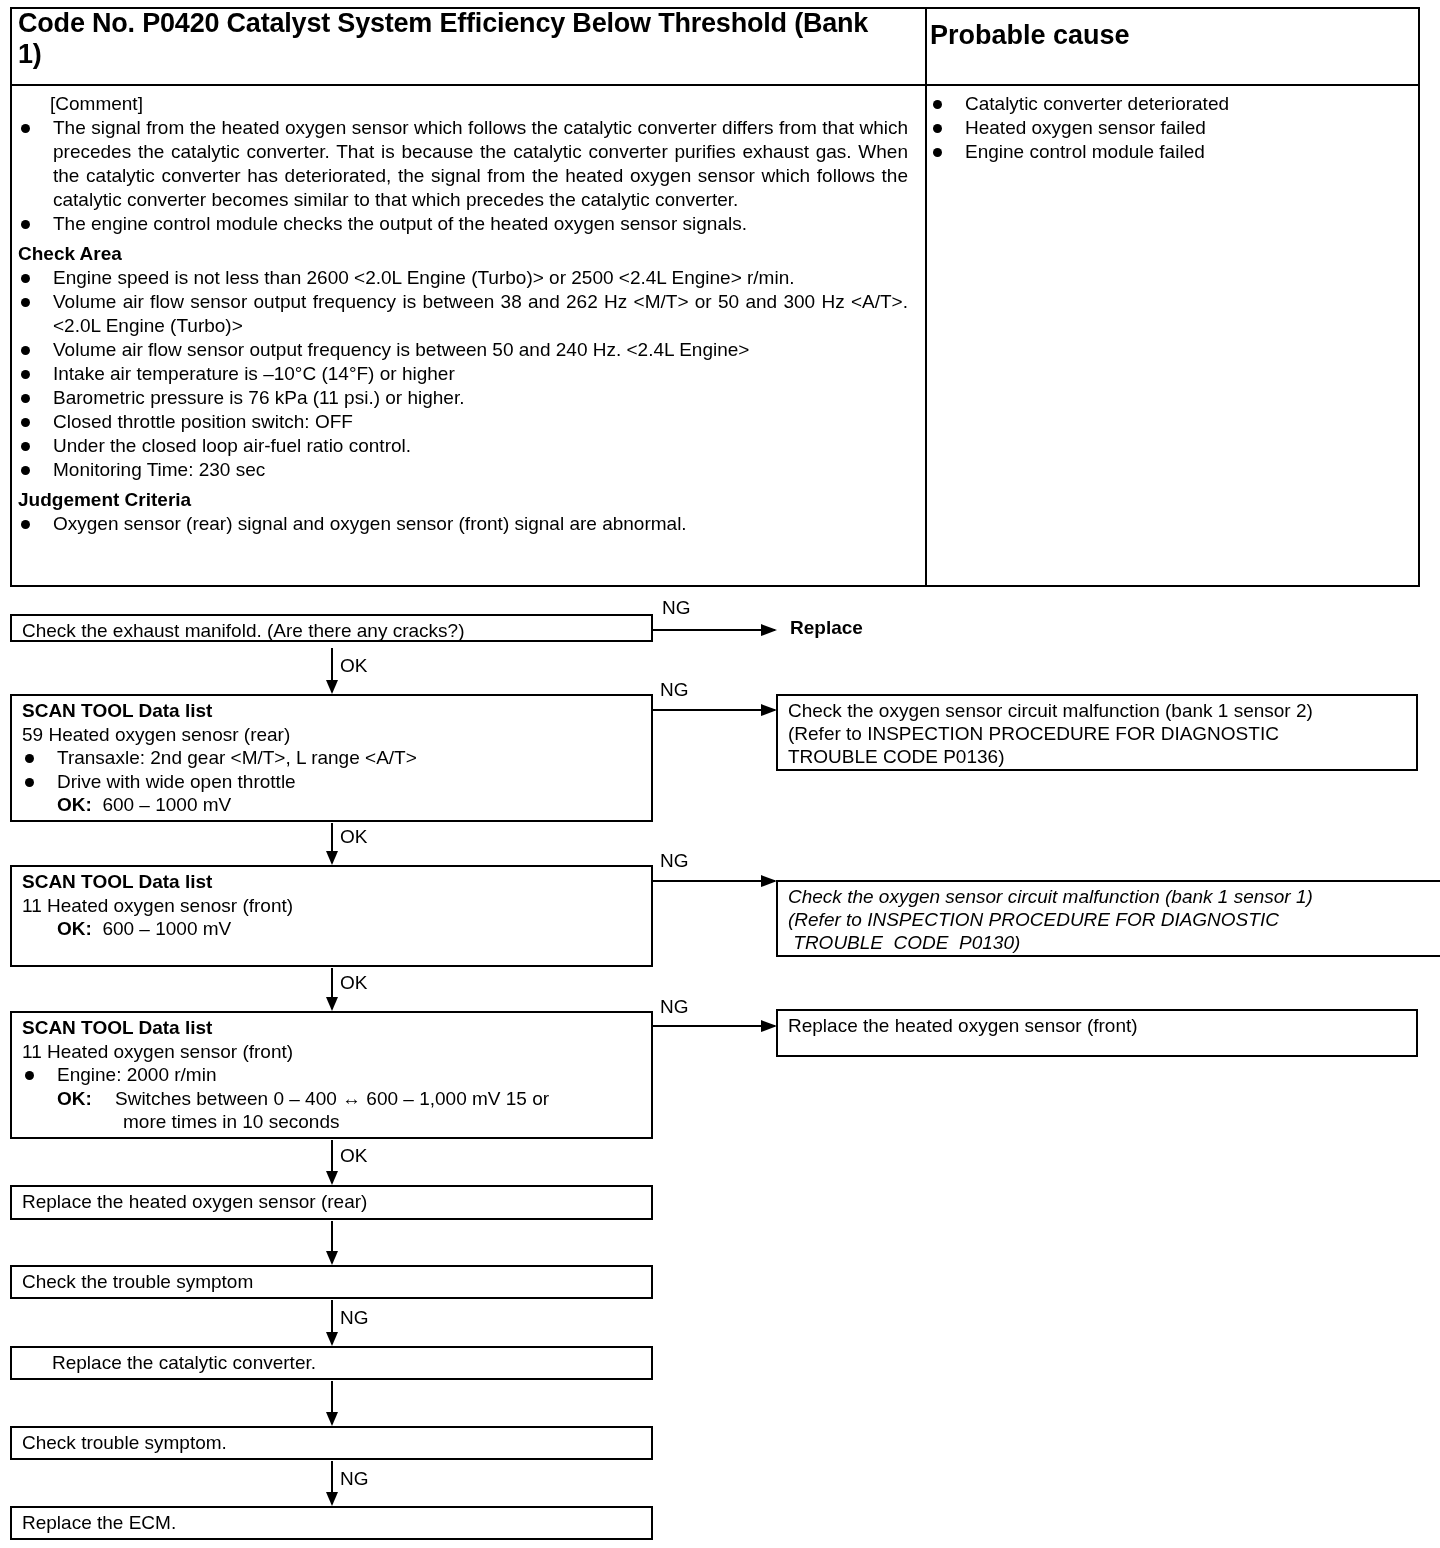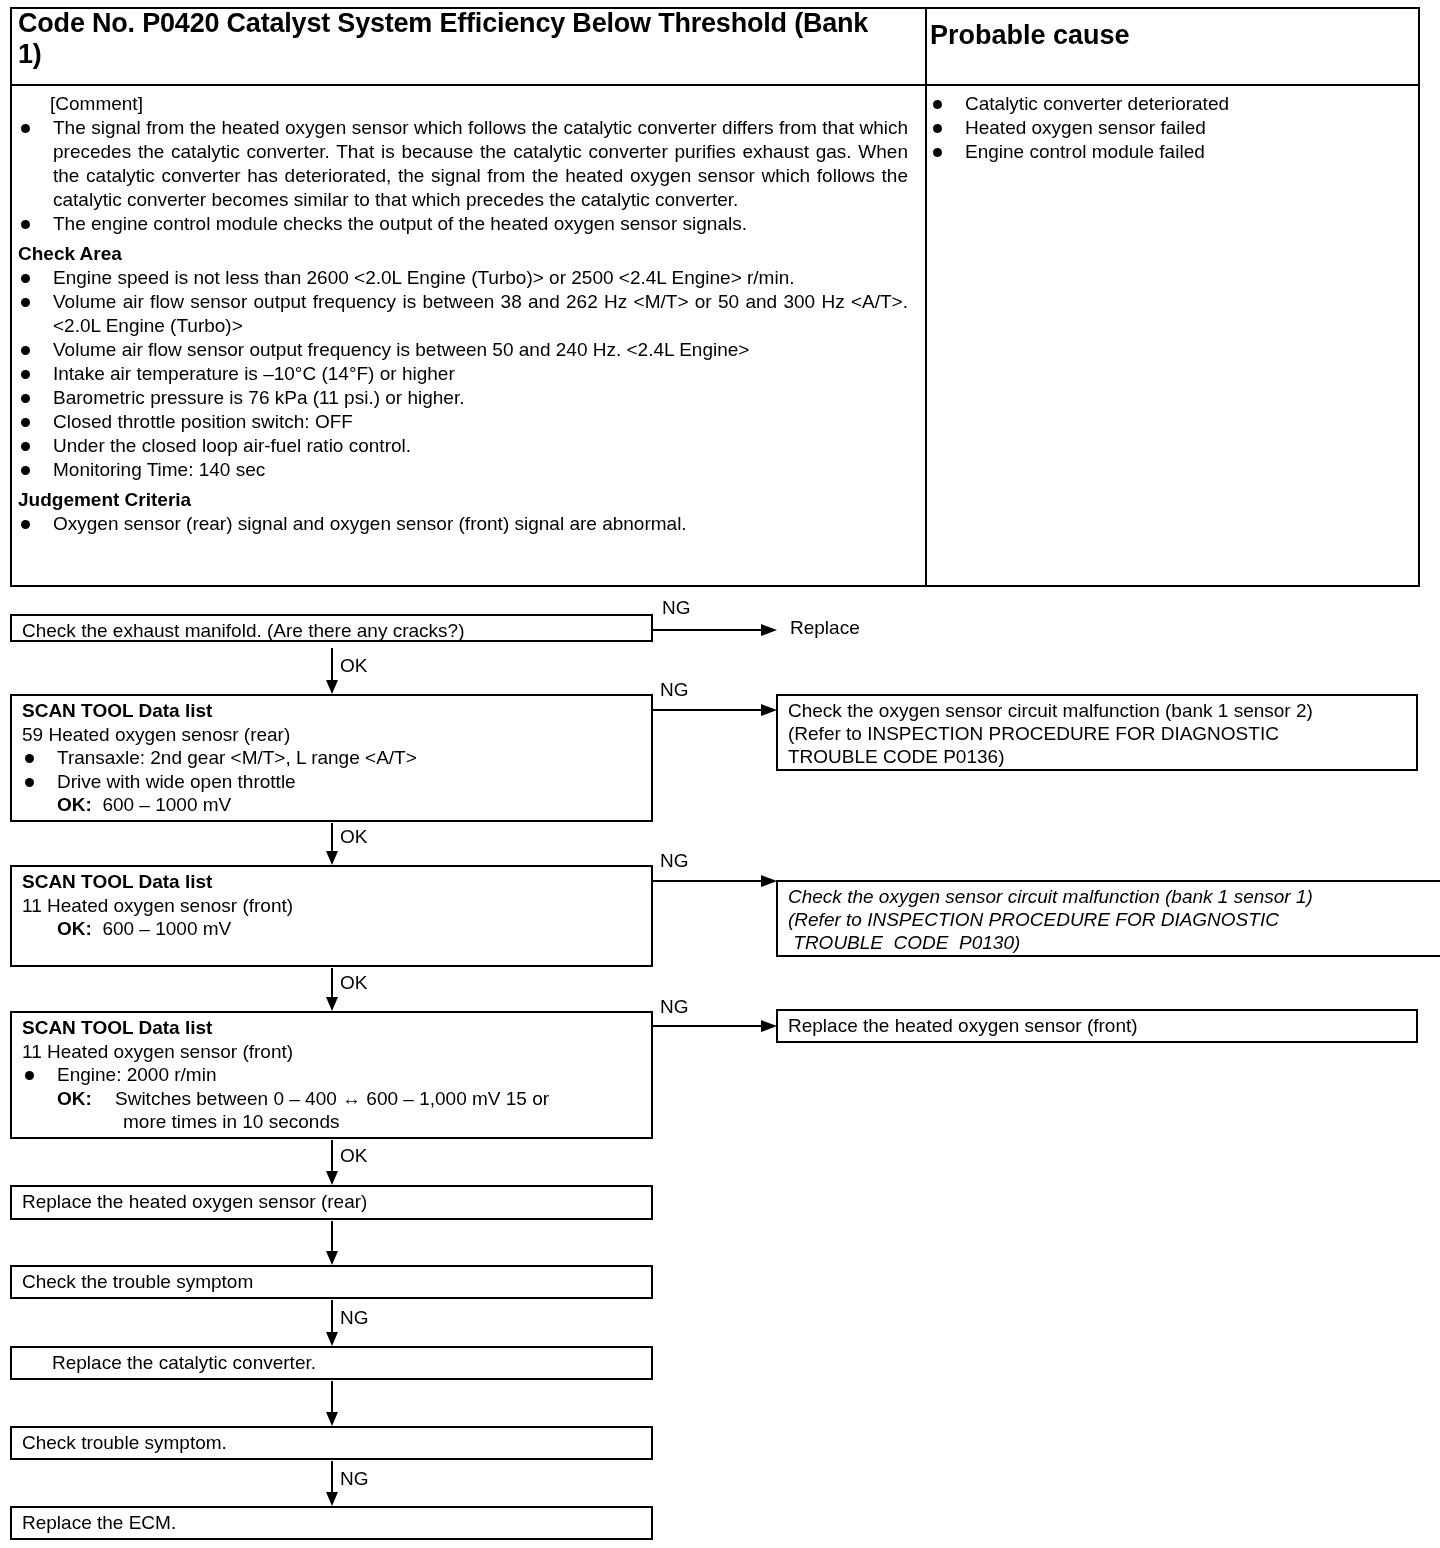--- a/index.html
+++ b/index.html
@@ -52,42 +52,42 @@
   </ul>
   <span class="hd">Check Area</span>
   <ul class="bul">
     <li>Engine speed is not less than 2600 &lt;2.0L Engine (Turbo)&gt; or 2500 &lt;2.4L Engine&gt; r/min.</li>
     <li>Volume air flow sensor output frequency is between 38 and 262 Hz &lt;M/T&gt; or 50 and 300 Hz &lt;A/T&gt;. &lt;2.0L Engine (Turbo)&gt;</li>
     <li>Volume air flow sensor output frequency is between 50 and 240 Hz. &lt;2.4L Engine&gt;</li>
     <li>Intake air temperature is –10°C (14°F) or higher</li>
     <li>Barometric pressure is 76 kPa (11 psi.) or higher.</li>
     <li>Closed throttle position switch: OFF</li>
     <li>Under the closed loop air-fuel ratio control.</li>
-    <li>Monitoring Time: 140 sec</li>
+    <li>Monitoring Time: 230 sec</li>
   </ul>
   <span class="hd">Judgement Criteria</span>
   <ul class="bul">
     <li>Oxygen sensor (rear) signal and oxygen sensor (front) signal are abnormal.</li>
   </ul>
 </div>
 
 <div class="pc-list body-text">
   <ul class="bul">
     <li>Catalytic converter deteriorated</li>
     <li>Heated oxygen sensor failed</li>
     <li>Engine control module failed</li>
   </ul>
 </div>
 
 <div class="box" style="left:10px;top:614px;width:643px;height:28px;">
   <span>Check the exhaust manifold. (Are there any cracks?)</span>
 </div>
 <div class="lab" style="left:662px;top:598px;">NG</div>
 <div class="arrow-h" style="left:653px;top:629px;width:122px;"></div>
-<div class="lab" style="left:790px;top:618px;font-weight:normal;">Replace</div>
+<div class="lab" style="left:790px;top:618px;font-weight:bold;">Replace</div>
 
 <div class="arrow-v" style="left:331px;top:648px;height:44px;"></div>
 <div class="lab" style="left:340px;top:656px;">OK</div>
 
 <div class="box" style="left:10px;top:694px;width:643px;height:128px;">
   <div class="b">SCAN TOOL Data list</div>
   <div>59 Heated oxygen senosr (rear)</div>
   <ul class="bul">
     <li>Transaxle: 2nd gear &lt;M/T&gt;, L range &lt;A/T&gt;</li>
     <li>Drive with wide open throttle</li>
@@ -125,21 +125,21 @@
   <div class="b">SCAN TOOL Data list</div>
   <div>11 Heated oxygen sensor (front)</div>
   <ul class="bul">
     <li>Engine: 2000 r/min</li>
   </ul>
   <div class="okline"><span class="b" style="display:inline-block;width:58px;">OK:</span><span>Switches between 0 – 400 ↔ 600 – 1,000 mV 15 or</span></div>
   <div class="ok2">more times in 10 seconds</div>
 </div>
 <div class="lab" style="left:660px;top:997px;">NG</div>
 <div class="arrow-h" style="left:653px;top:1025px;width:122px;"></div>
-<div class="box" style="left:776px;top:1009px;width:642px;height:34px;">
+<div class="box" style="left:776px;top:1009px;width:642px;height:48px;">
   <span>Replace the heated oxygen sensor (front)</span>
 </div>
 
 <div class="arrow-v" style="left:331px;top:1140px;height:43px;"></div>
 <div class="lab" style="left:340px;top:1146px;">OK</div>
 
 <div class="box" style="left:10px;top:1185px;width:643px;height:35px;">
   <span>Replace the heated oxygen sensor (rear)</span>
 </div>
 <div class="arrow-v" style="left:331px;top:1221px;height:42px;"></div>

